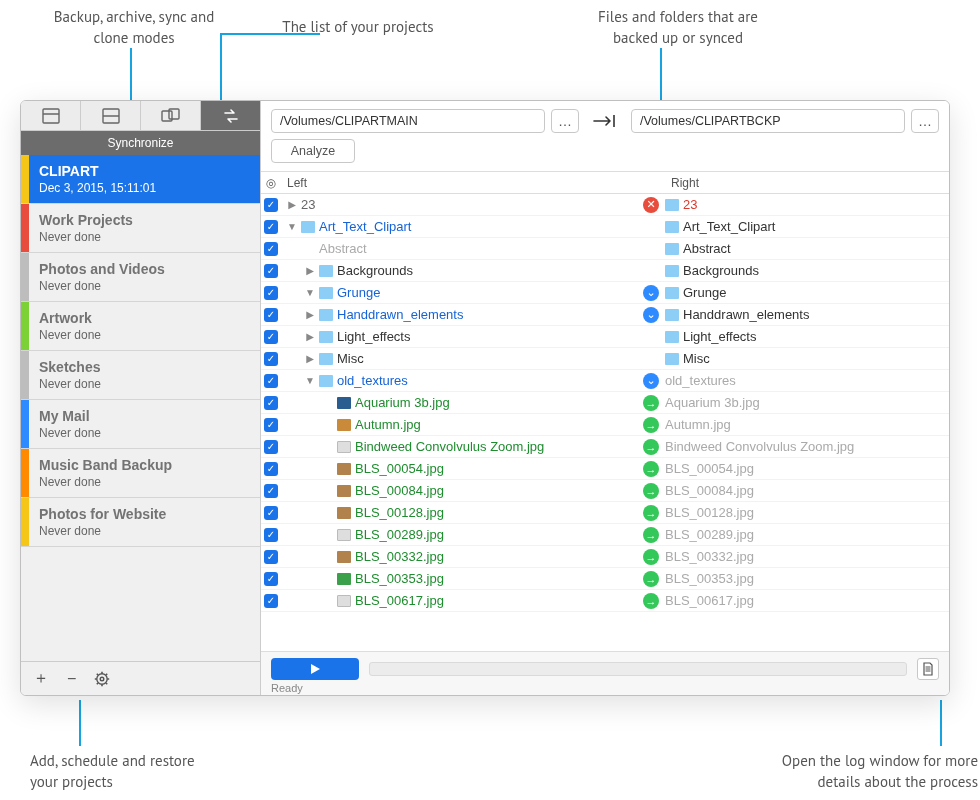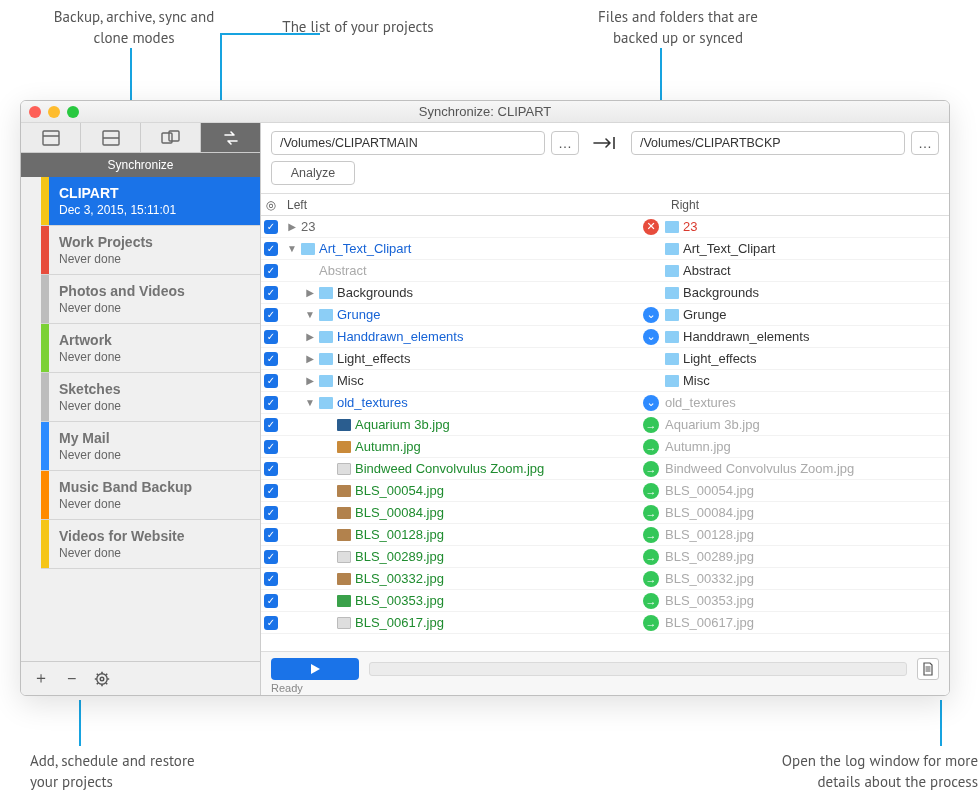--- a/index.html
+++ b/index.html
@@ -19,21 +19,21 @@
   .body { flex:1; display:flex; min-height:0; }
 
   
   .sidebar { width:240px; background:#f0f0f0; border-right:1px solid #ccc; display:flex; flex-direction:column; }
   .toolbar { display:flex; height:30px; border-bottom:1px solid #ccc; }
   .tbtn { flex:1; display:flex; align-items:center; justify-content:center; border-right:1px solid #ccc; color:#666; background:#ececec; }
   .tbtn:last-child{border-right:none;}
   .tbtn.dark { background:#6c6c6c; color:#fff; }
   .synctab { height:24px; background:#6c6c6c; color:#fff; text-align:center; font-size:12px; line-height:24px; }
   .projects { flex:1; overflow:auto; }
-  .proj { display:flex; border-bottom:1px solid #d5d5d5;margin-left:20px; }
+  .proj { display:flex; border-bottom:1px solid #d5d5d5; }
   .stripe { width:8px; }
   .pbody { padding:8px 10px; flex:1; }
   .pbody .pname { font-size:14px; font-weight:600; color:#737373; }
   .pbody .psub { font-size:12px; color:#666; margin-top:2px; }
   .proj.active .pbody { background:#1a73e8; }
   .proj.active .pname, .proj.active .psub { color:#fff; }
   .sb-footer { height:34px; border-top:1px solid #ccc; display:flex; align-items:center; padding:0 12px; gap:18px; color:#555; font-size:16px; }
 
   
   .main { flex:1; display:flex; flex-direction:column; min-width:0; background:#fff; }
@@ -94,28 +94,20 @@
 
   <div class="callout" style="left:30px; top:750px; width:240px; text-align:left; white-space:pre-line;">Add, schedule and restore
 your projects</div>
   <div class="line-v" style="left:79px; top:700px; height:46px;"></div>
 
   <div class="callout" style="left:718px; top:750px; width:260px; text-align:right; white-space:pre-line;">Open the log window for more
 details about the process</div>
   <div class="line-v" style="left:940px; top:700px; height:46px;"></div>
 
   <div class="window">
-    <div class="titlebar">
-      <div class="traffic">
-        <div class="tl red"></div>
-        <div class="tl yellow"></div>
-        <div class="tl green"></div>
-      </div>
-      <span>Synchronize: CLIPART</span>
-    </div>
 
     <div class="body">
 
       <div class="sidebar">
         <div class="toolbar">
           <div class="tbtn">
               <svg width="18" height="16" viewBox="0 0 18 16">
                 <rect x="1" y="1" width="16" height="14" rx="1" fill="none" stroke="#666" stroke-width="1.4"></rect>
                 <line x1="1" y1="6" x2="17" y2="6" stroke="#666" stroke-width="1.4"></line>
               </svg>
@@ -186,21 +178,21 @@
             <div class="proj">
               <div class="stripe" style="background:#ff8a00"></div>
     <div class="pbody">
                 <div class="pname">Music Band Backup</div>
     <div class="psub">Never done</div>
               </div>
             </div>
             <div class="proj">
               <div class="stripe" style="background:#f5c518"></div>
     <div class="pbody">
-                <div class="pname">Videos for Website</div>
+                <div class="pname">Photos for Website</div>
     <div class="psub">Never done</div>
               </div>
             </div>
           </div>
 
         <div class="sb-footer">
           <span style="cursor:default;">＋</span>
           <span>−</span>
           <span>
               <svg width="16" height="16" viewBox="0 0 16 16">

